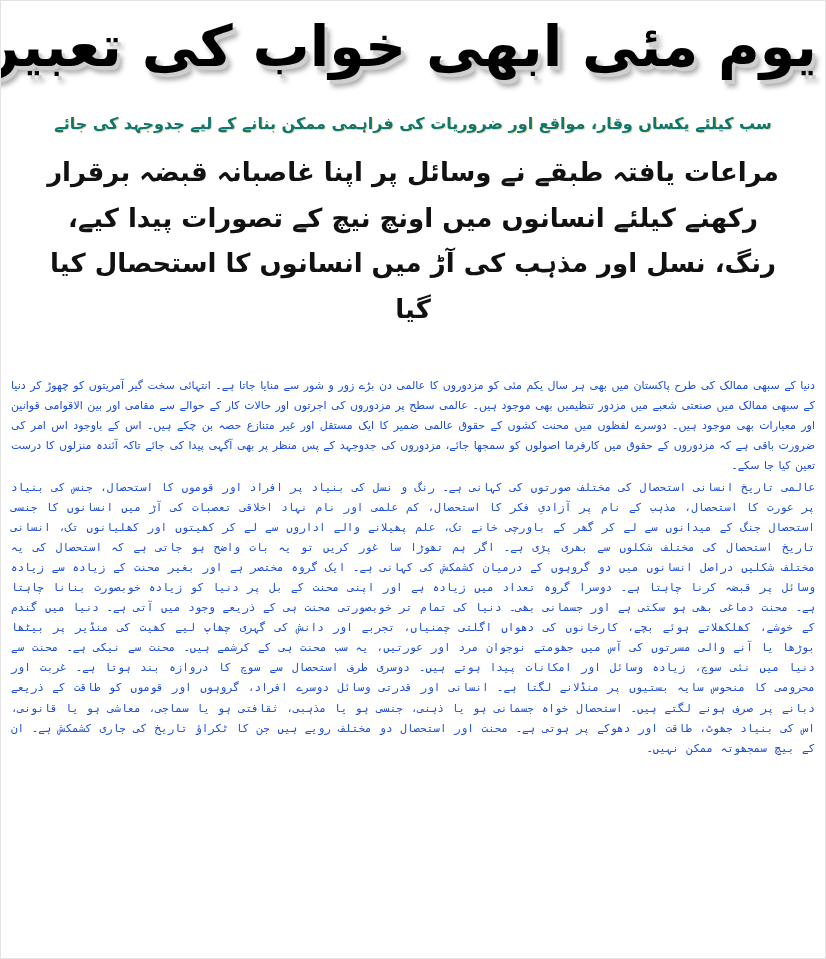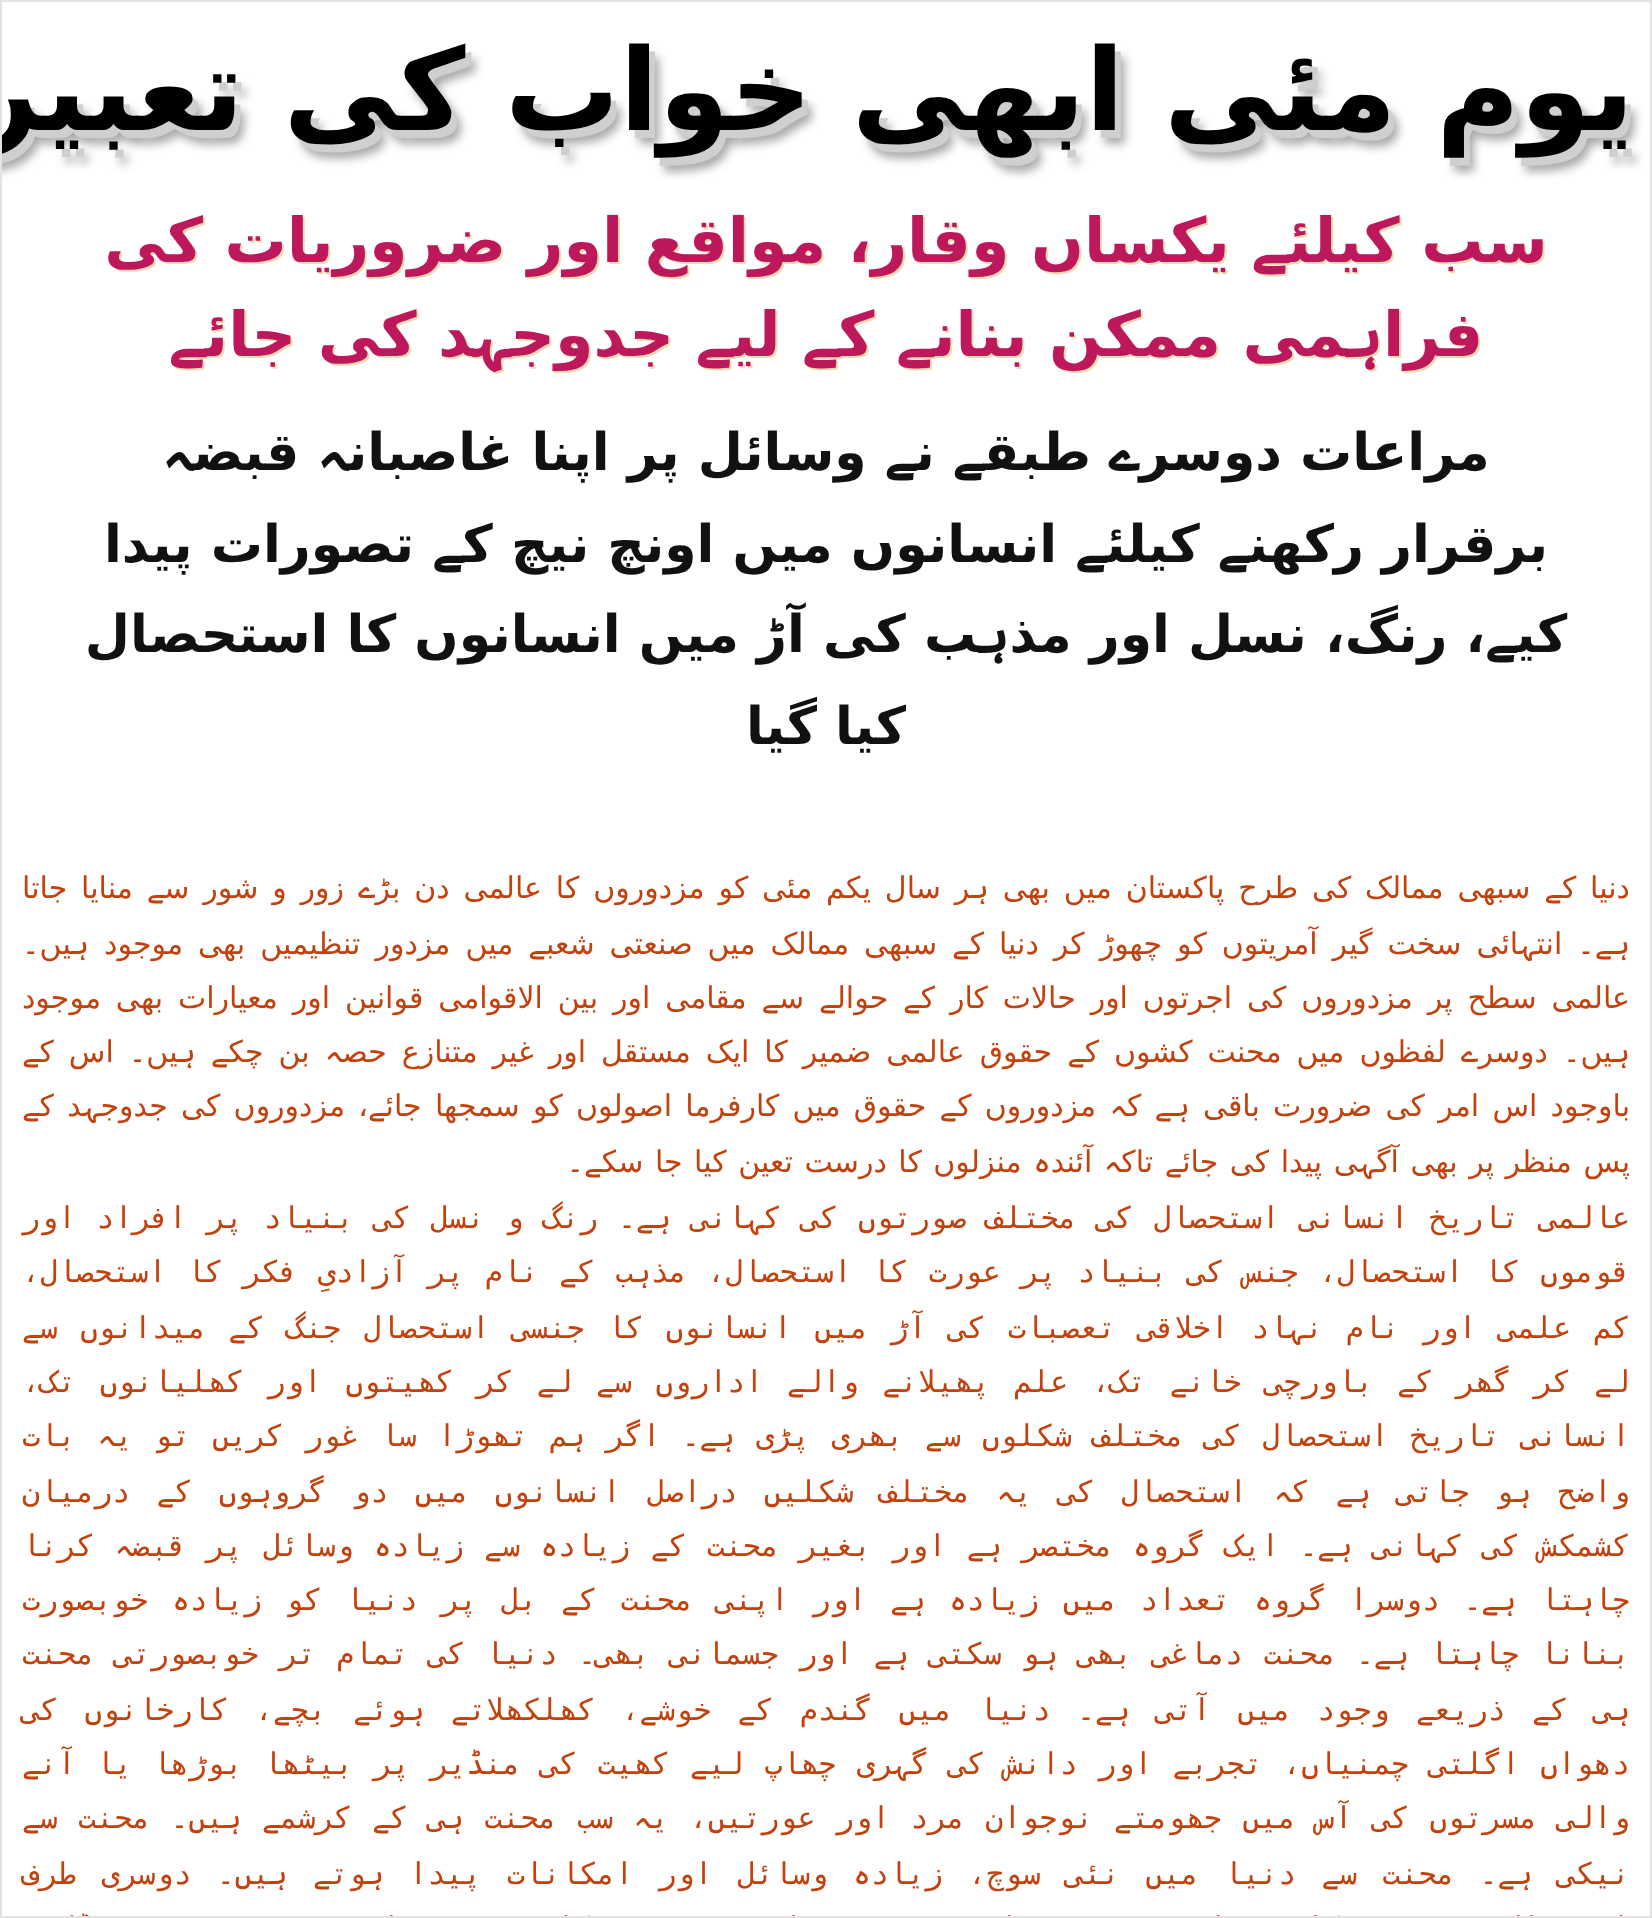--- a/index.html
+++ b/index.html
@@ -25,63 +25,63 @@
   .main-title {
     font-size: 57px;
     font-weight: bold;
     color: #000000;
     line-height: 1.25;
     letter-spacing: -1px;
     text-shadow: 3px 4px 0 #cfcfcf, 5px 7px 5px #a9a9a9;
     white-space: nowrap;
   }
   .subtitle {
-    margin-top: 16px;
-    font-size: 31px;
+    margin-top: 30px;
+    font-size: 16px;
     font-weight: bold;
-    color: #be185d;
+    color: #0f766e;
     text-shadow: 1px 1px 0 #e8ddb2;
     line-height: 1.5;
   }
   .deck {
     margin: 14px auto 0 auto;
     width: 92%;
     font-size: 26px;
     font-weight: bold;
     color: #111111;
     line-height: 1.75;
     text-align: center;
   }
   .body-text {
     margin-top: 44px;
     padding: 0 2px;
   }
   .body-text p {
-    font-size: 15px;
+    font-size: 11px;
     line-height: 1.82;
-    color: #c2410c;
+    color: #1d4ed8;
     text-align: justify;
     word-spacing: 1px;
   }
   .body-text p + p {
     margin-top: 2px;
     font-family: Liberation Mono, monospace;
   }
 </style>
 </head>
 <body>
 
 <div class="page">
 
   <header class="masthead">
     <h1 class="main-title">یوم مئی ابھی خواب کی تعبیر باقی ہے</h1>
 
     <p class="subtitle">سب کیلئے یکساں وقار، مواقع اور ضروریات کی فراہمی ممکن بنانے کے لیے جدوجہد کی جائے</p>
 
-    <p class="deck">مراعات دوسرے طبقے نے وسائل پر اپنا غاصبانہ قبضہ برقرار رکھنے کیلئے انسانوں میں اونچ نیچ کے تصورات پیدا کیے، رنگ، نسل اور مذہب کی آڑ میں انسانوں کا استحصال کیا گیا</p>
+    <p class="deck">مراعات یافتہ طبقے نے وسائل پر اپنا غاصبانہ قبضہ برقرار رکھنے کیلئے انسانوں میں اونچ نیچ کے تصورات پیدا کیے، رنگ، نسل اور مذہب کی آڑ میں انسانوں کا استحصال کیا گیا</p>
   </header>
 
   <main class="body-text">
     <p>دنیا کے سبھی ممالک کی طرح پاکستان میں بھی ہر سال یکم مئی کو مزدوروں کا عالمی دن بڑے زور و شور سے منایا جاتا ہے۔ انتہائی سخت گیر آمریتوں کو چھوڑ کر دنیا کے سبھی ممالک میں صنعتی شعبے میں مزدور تنظیمیں بھی موجود ہیں۔ عالمی سطح پر مزدوروں کی اجرتوں اور حالات کار کے حوالے سے مقامی اور بین الاقوامی قوانین اور معیارات بھی موجود ہیں۔ دوسرے لفظوں میں محنت کشوں کے حقوق عالمی ضمیر کا ایک مستقل اور غیر متنازع حصہ بن چکے ہیں۔ اس کے باوجود اس امر کی ضرورت باقی ہے کہ مزدوروں کے حقوق میں کارفرما اصولوں کو سمجھا جائے، مزدوروں کی جدوجہد کے پس منظر پر بھی آگہی پیدا کی جائے تاکہ آئندہ منزلوں کا درست تعین کیا جا سکے۔</p>
 
     <p>عالمی تاریخ انسانی استحصال کی مختلف صورتوں کی کہانی ہے۔ رنگ و نسل کی بنیاد پر افراد اور قوموں کا استحصال، جنس کی بنیاد پر عورت کا استحصال، مذہب کے نام پر آزادیِ فکر کا استحصال، کم علمی اور نام نہاد اخلاقی تعصبات کی آڑ میں انسانوں کا جنسی استحصال جنگ کے میدانوں سے لے کر گھر کے باورچی خانے تک، علم پھیلانے والے اداروں سے لے کر کھیتوں اور کھلیانوں تک، انسانی تاریخ استحصال کی مختلف شکلوں سے بھری پڑی ہے۔ اگر ہم تھوڑا سا غور کریں تو یہ بات واضح ہو جاتی ہے کہ استحصال کی یہ مختلف شکلیں دراصل انسانوں میں دو گروہوں کے درمیان کشمکش کی کہانی ہے۔ ایک گروہ مختصر ہے اور بغیر محنت کے زیادہ سے زیادہ وسائل پر قبضہ کرنا چاہتا ہے۔ دوسرا گروہ تعداد میں زیادہ ہے اور اپنی محنت کے بل پر دنیا کو زیادہ خوبصورت بنانا چاہتا ہے۔ محنت دماغی بھی ہو سکتی ہے اور جسمانی بھی۔ دنیا کی تمام تر خوبصورتی محنت ہی کے ذریعے وجود میں آتی ہے۔ دنیا میں گندم کے خوشے، کھلکھلاتے ہوئے بچے، کارخانوں کی دھواں اگلتی چمنیاں، تجربے اور دانش کی گہری چھاپ لیے کھیت کی منڈیر پر بیٹھا بوڑھا یا آنے والی مسرتوں کی آس میں جھومتے نوجوان مرد اور عورتیں، یہ سب محنت ہی کے کرشمے ہیں۔ محنت سے نیکی ہے۔ محنت سے دنیا میں نئی سوچ، زیادہ وسائل اور امکانات پیدا ہوتے ہیں۔ دوسری طرف استحصال سے سوچ کا دروازہ بند ہوتا ہے۔ غربت اور محرومی کا منحوس سایہ بستیوں پر منڈلانے لگتا ہے۔ انسانی اور قدرتی وسائل دوسرے افراد، گروہوں اور قوموں کو طاقت کے ذریعے دبانے پر صرف ہونے لگتے ہیں۔ استحصال خواہ جسمانی ہو یا ذہنی، جنسی ہو یا مذہبی، ثقافتی ہو یا سماجی، معاشی ہو یا قانونی، اس کی بنیاد جھوٹ، طاقت اور دھوکے پر ہوتی ہے۔ محنت اور استحصال دو مختلف رویے ہیں جن کا ٹکراؤ تاریخ کی جاری کشمکش ہے۔ ان کے بیچ سمجھوتہ ممکن نہیں۔</p>
   </main>
 
 </div>
 

